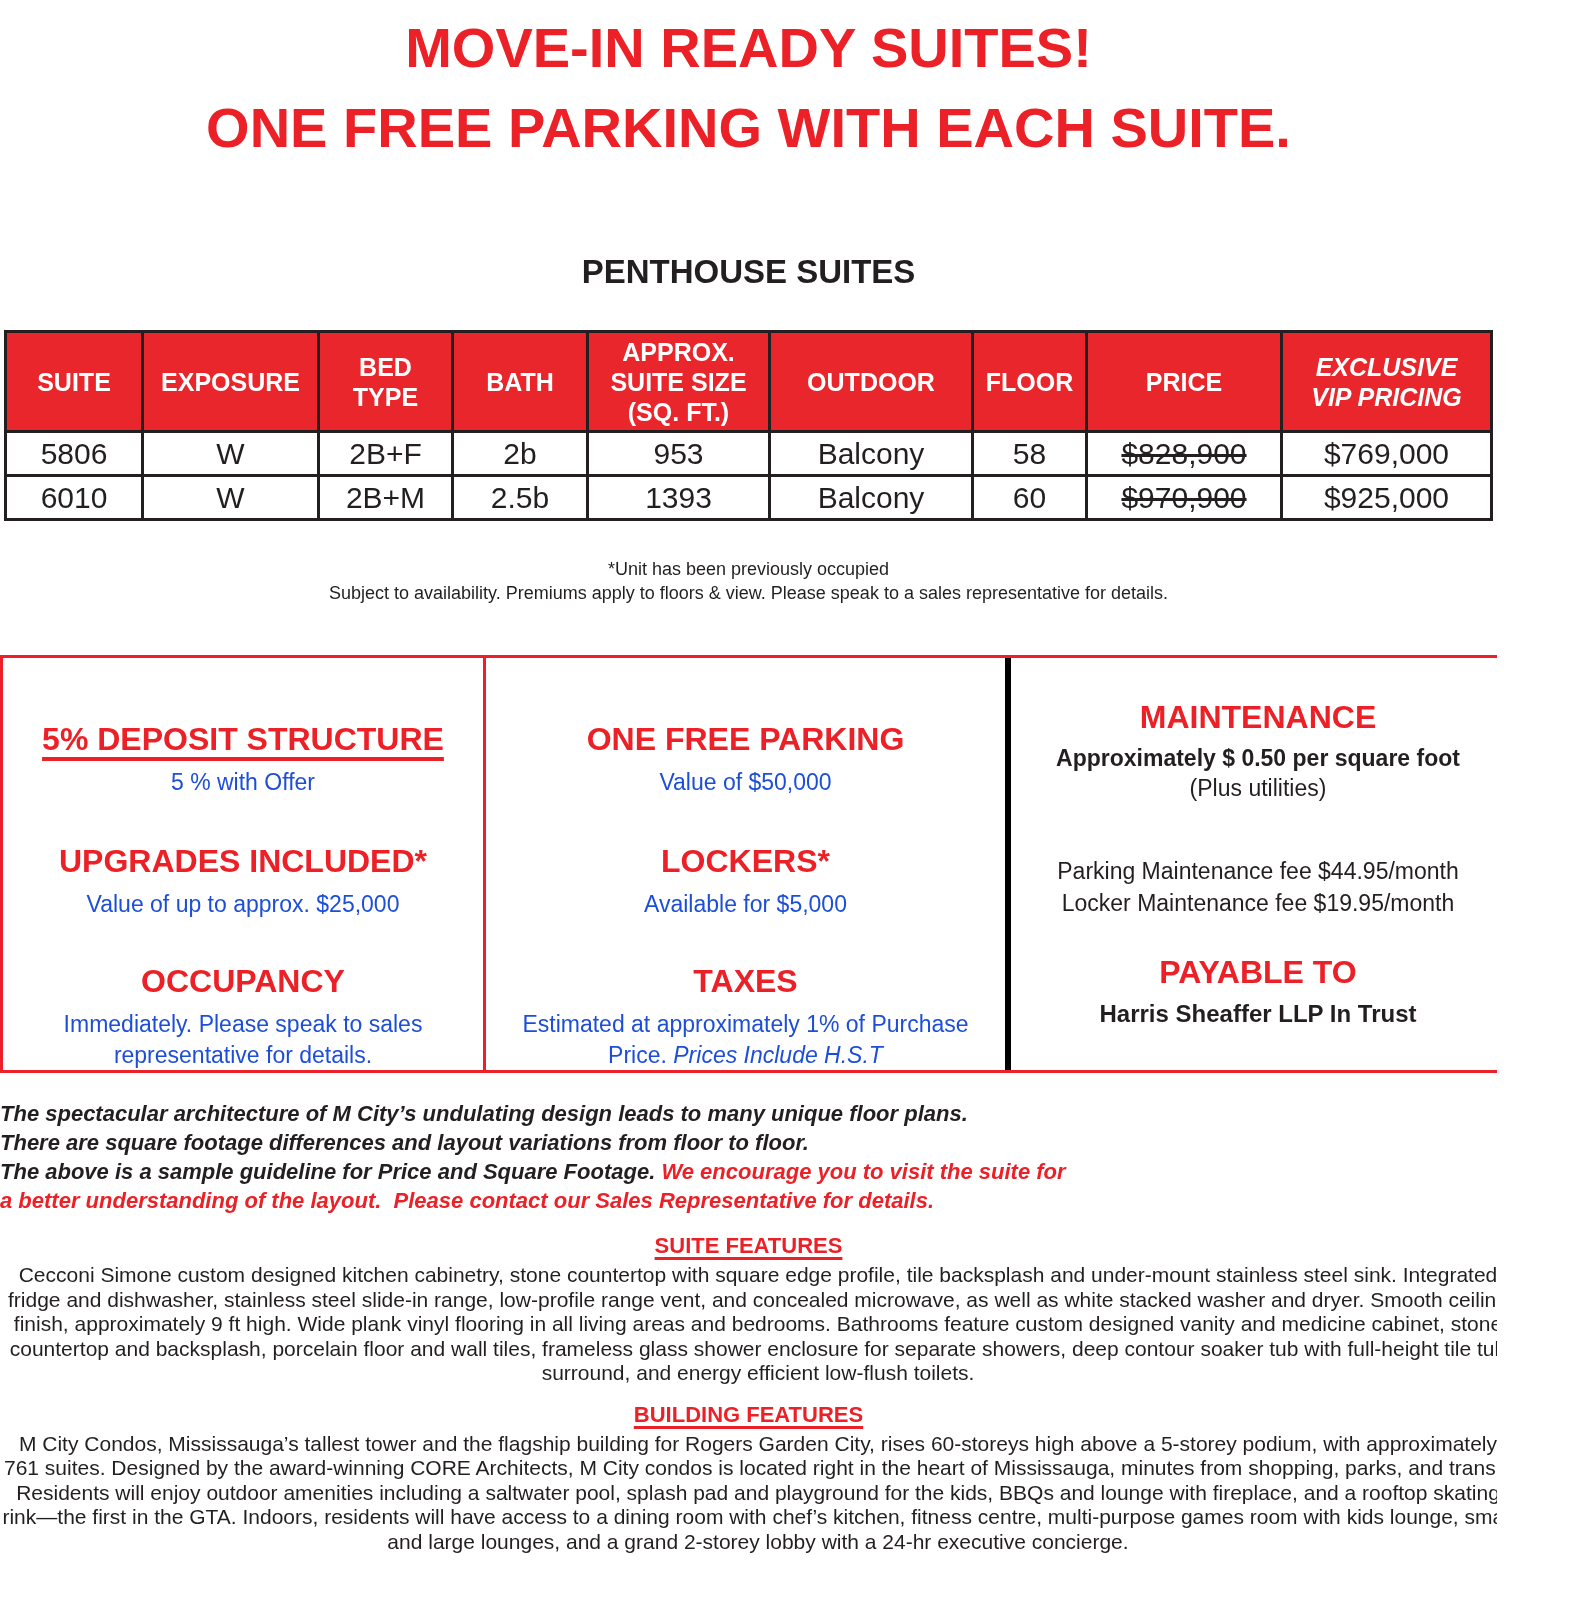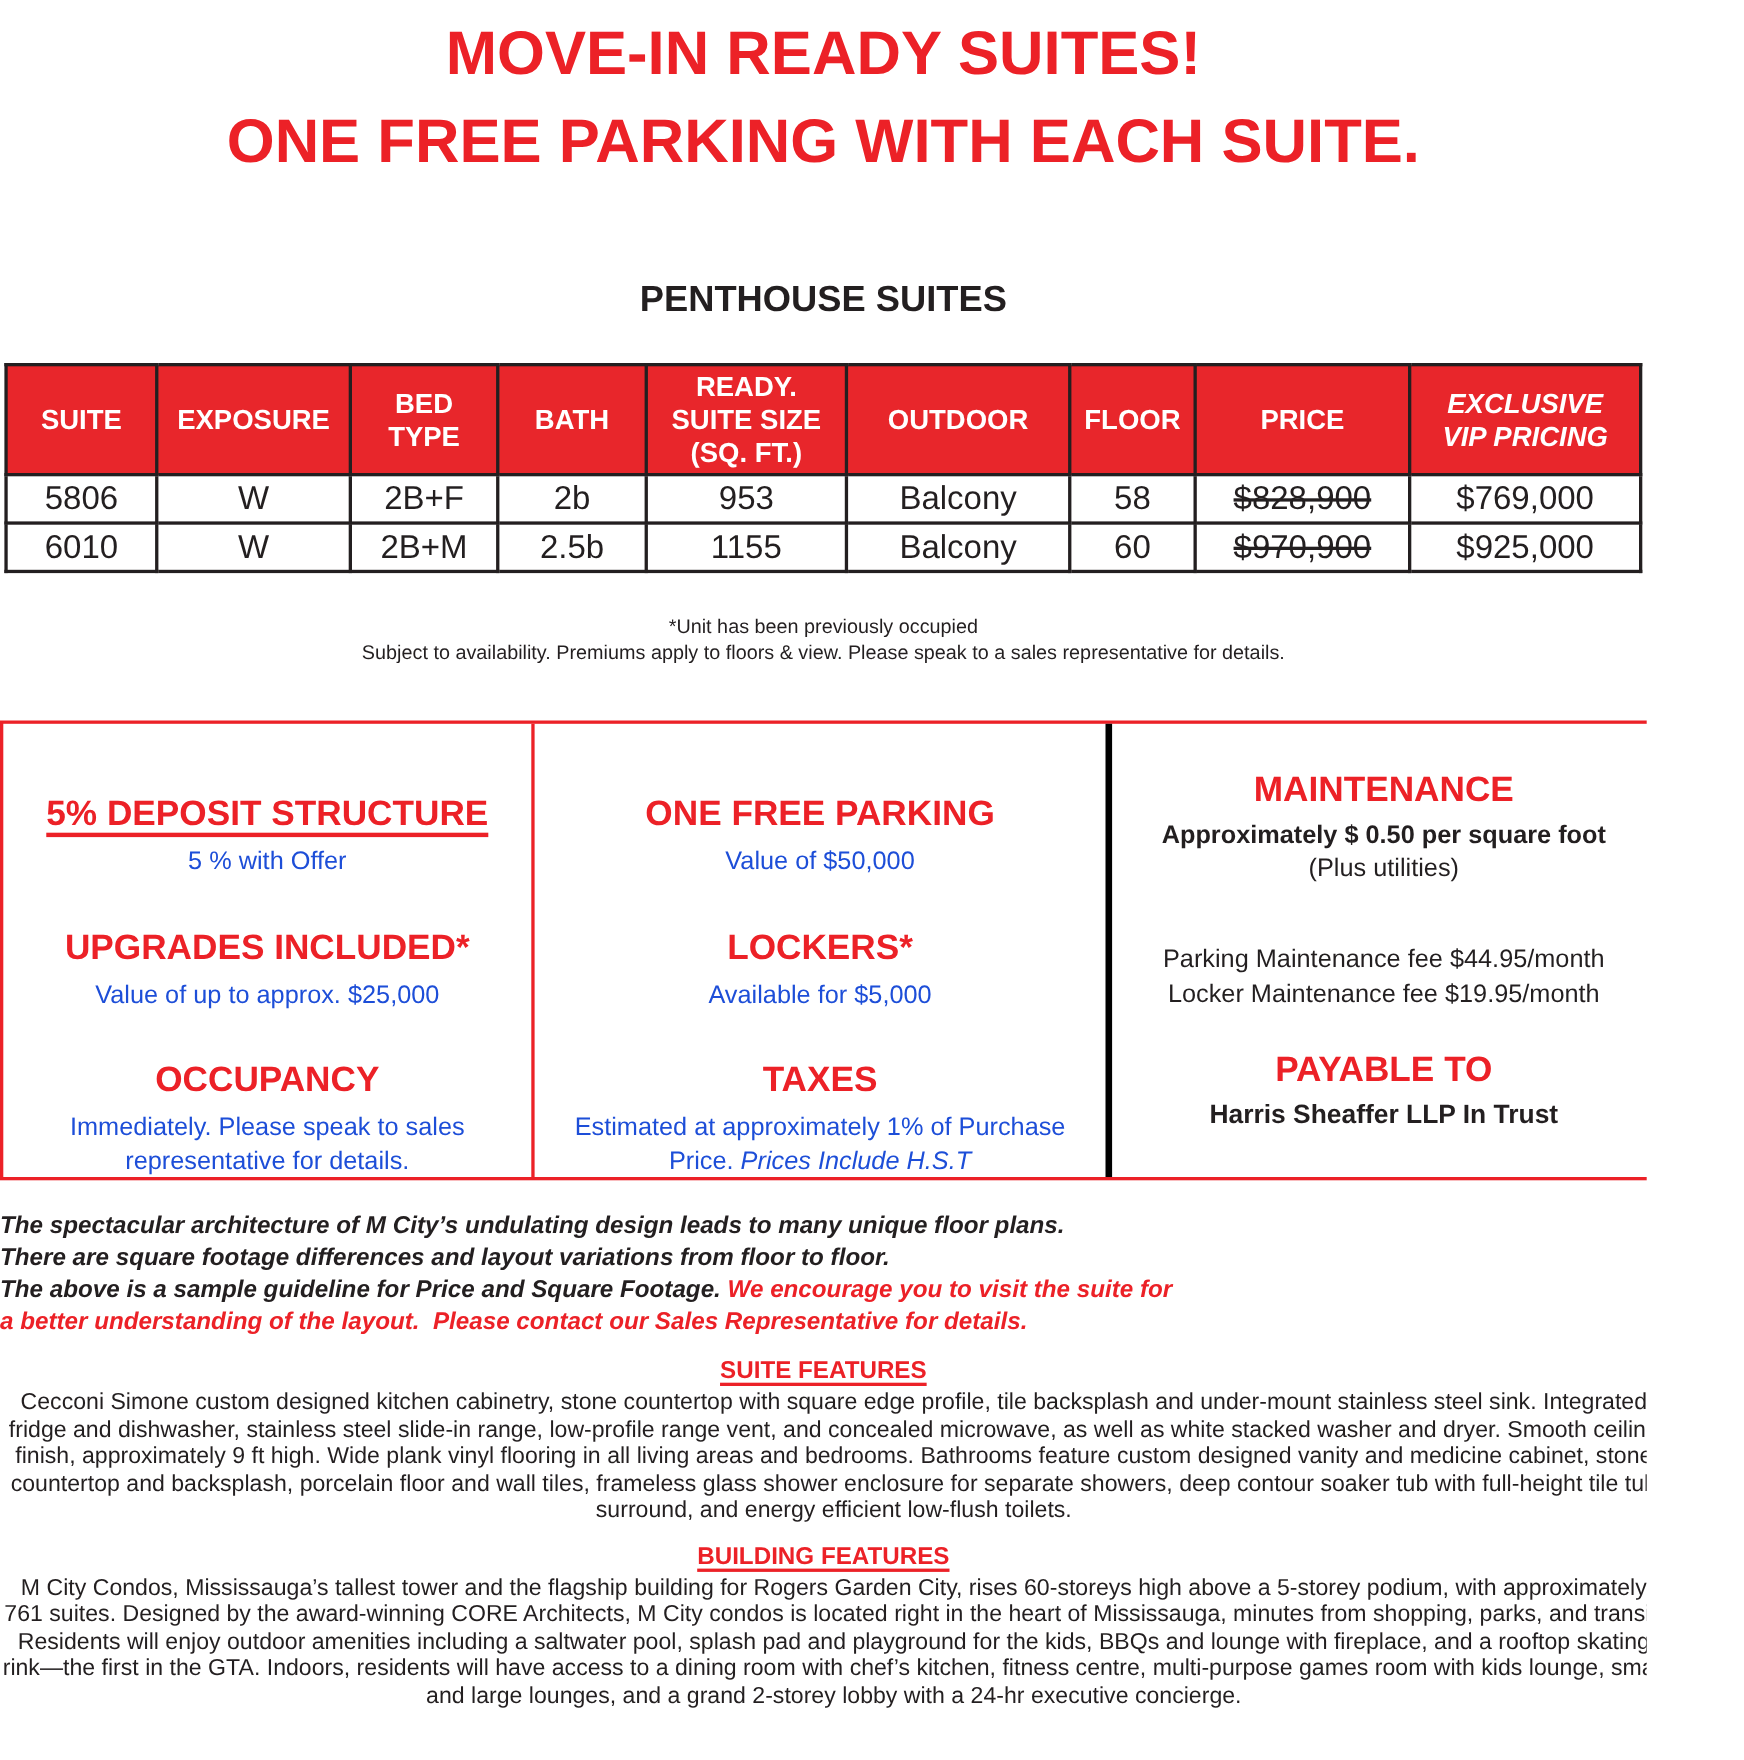--- a/index.html
+++ b/index.html
@@ -181,21 +181,21 @@
             <div>EXPOSURE</div>
           </th>
         <th>
           <div>BED</div>
           <div>TYPE</div>
         </th>
         <th>
             <div>BATH</div>
           </th>
         <th>
-          <div>READY.</div>
+          <div>APPROX.</div>
           <div>SUITE SIZE</div>
           <div>(SQ. FT.)</div>
         </th>
         <th>
             <div>OUTDOOR</div>
           </th>
         <th>
             <div>FLOOR</div>
           </th>
         <th>
@@ -217,21 +217,21 @@
         <td>Balcony</td>
         <td>58</td>
         <td class="strike">$828,900</td>
         <td>$769,000</td>
       </tr>
       <tr>
         <td>6010</td>
         <td>W</td>
         <td>2B+M</td>
         <td>2.5b</td>
-        <td>1155</td>
+        <td>1393</td>
         <td>Balcony</td>
         <td>60</td>
         <td class="strike">$970,900</td>
         <td>$925,000</td>
       </tr>
     </tbody>
   </table>
 
   <div class="footnotes">
     <div>*Unit has been previously occupied</div>

